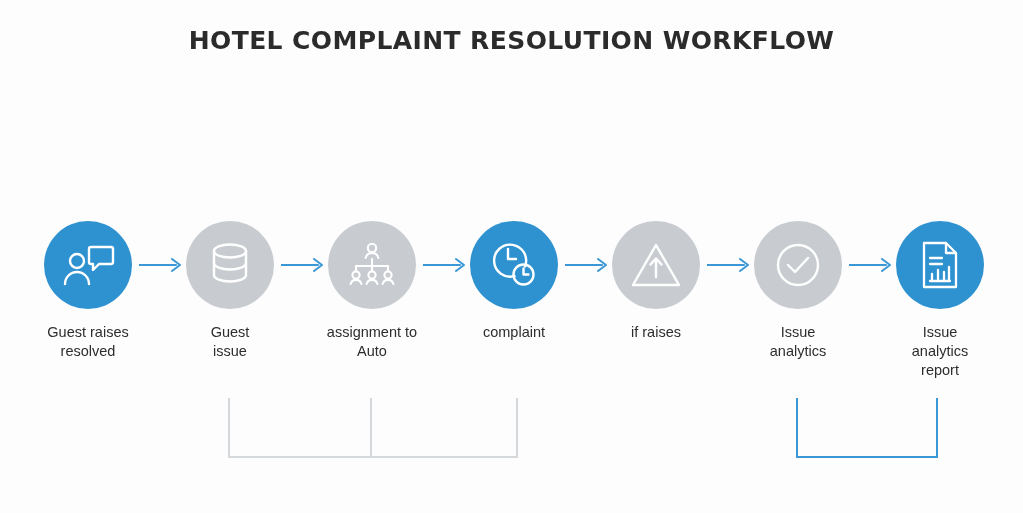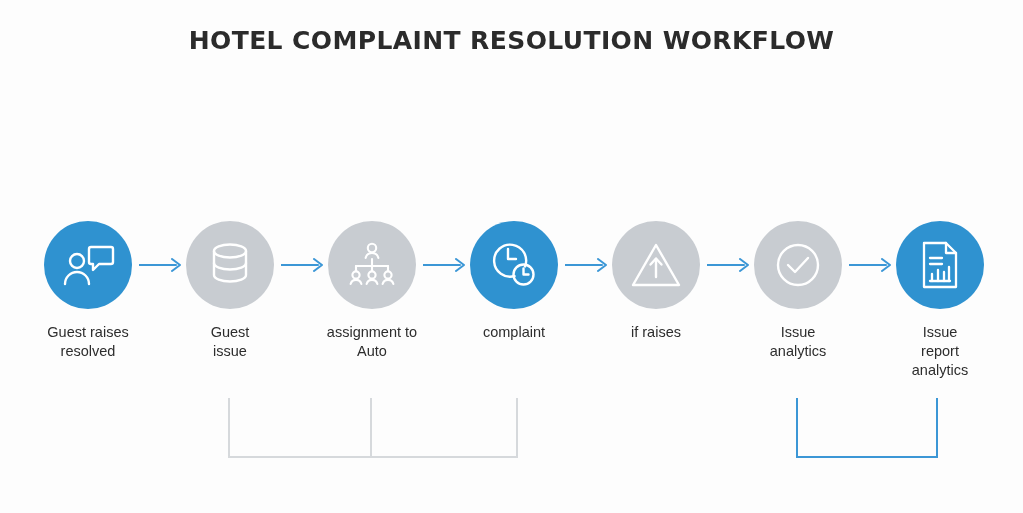--- a/index.html
+++ b/index.html
@@ -253,22 +253,22 @@
           <line x1="12" y1="41" x2="32" y2="41"></line>
           <line x1="14" y1="41" x2="14" y2="34"></line>
           <line x1="20" y1="41" x2="20" y2="30"></line>
           <line x1="26" y1="41" x2="26" y2="32"></line>
           <line x1="31" y1="41" x2="31" y2="27"></line>
         </svg>
       </span>
     </div>
     <div class="step-label">
       <div>Issue</div>
+      <div>analytics</div>
       <div>report</div>
-      <div>analytics</div>
     </div>
   </div>
 
   <div class="bracket gray" style="left:228px; top:398px; width:290px; height:60px;">
     <div class="hline"></div>
     <div class="vline" style="left:0;"></div>
     <div class="vline" style="left:142px;"></div>
     <div class="vline" style="right:0;"></div>
   </div>
 

